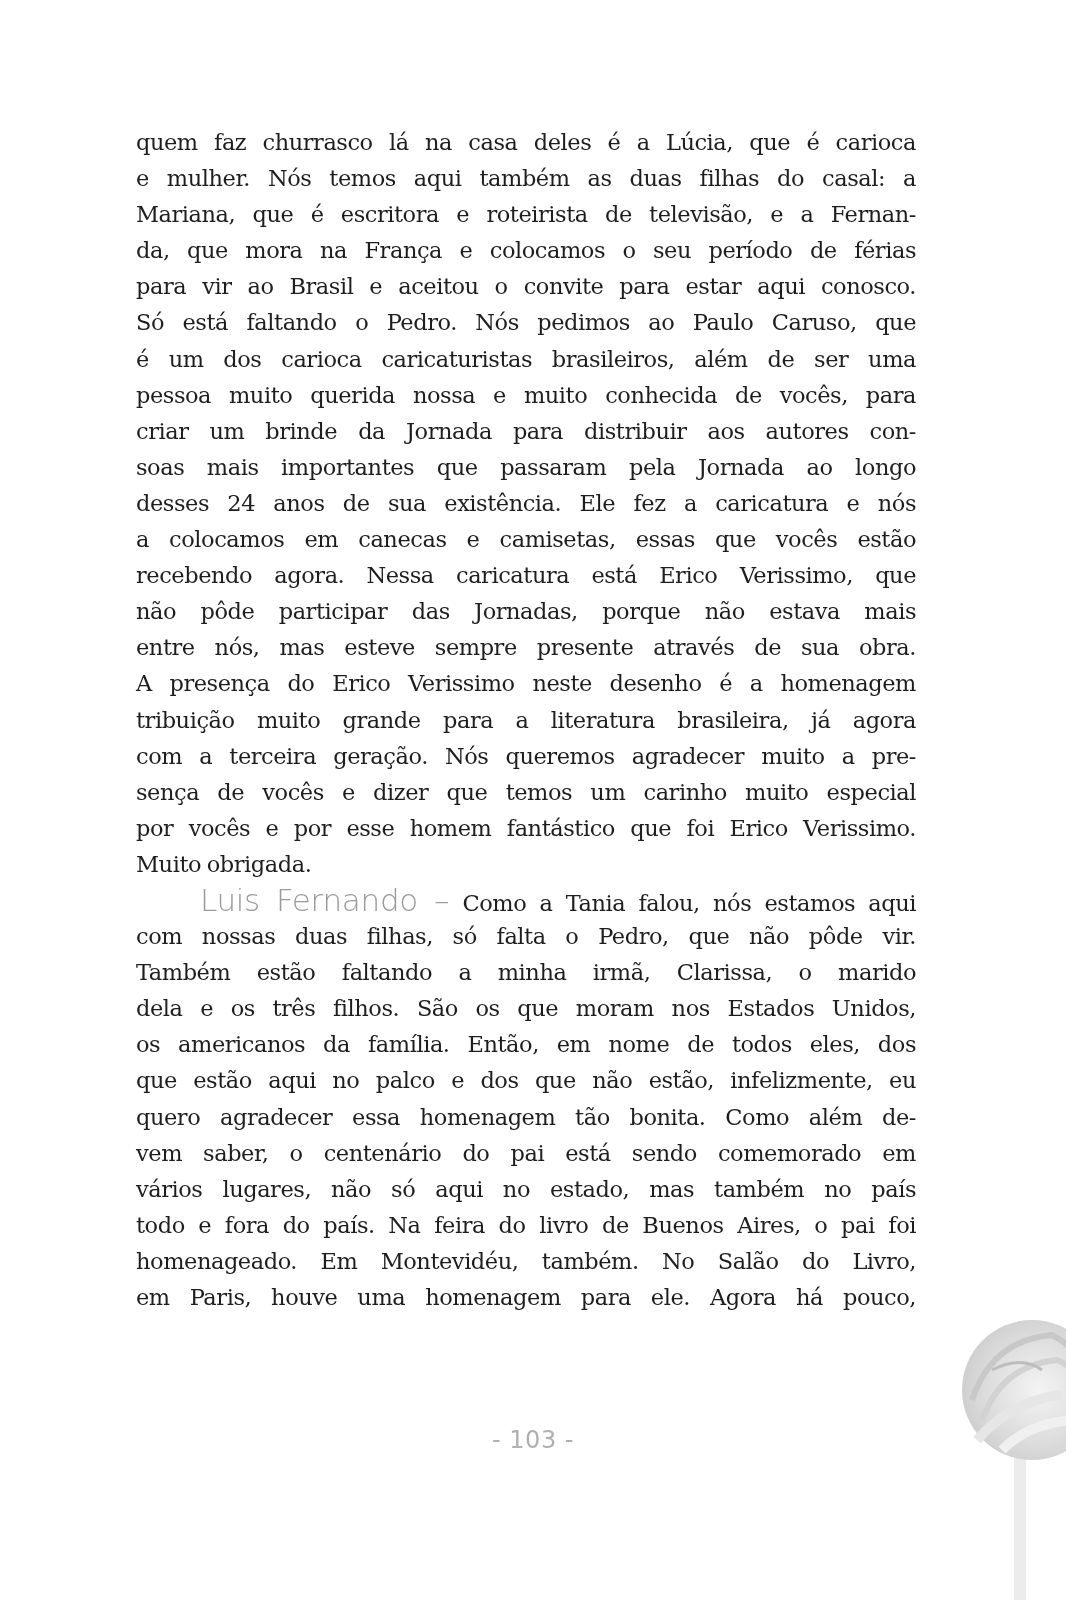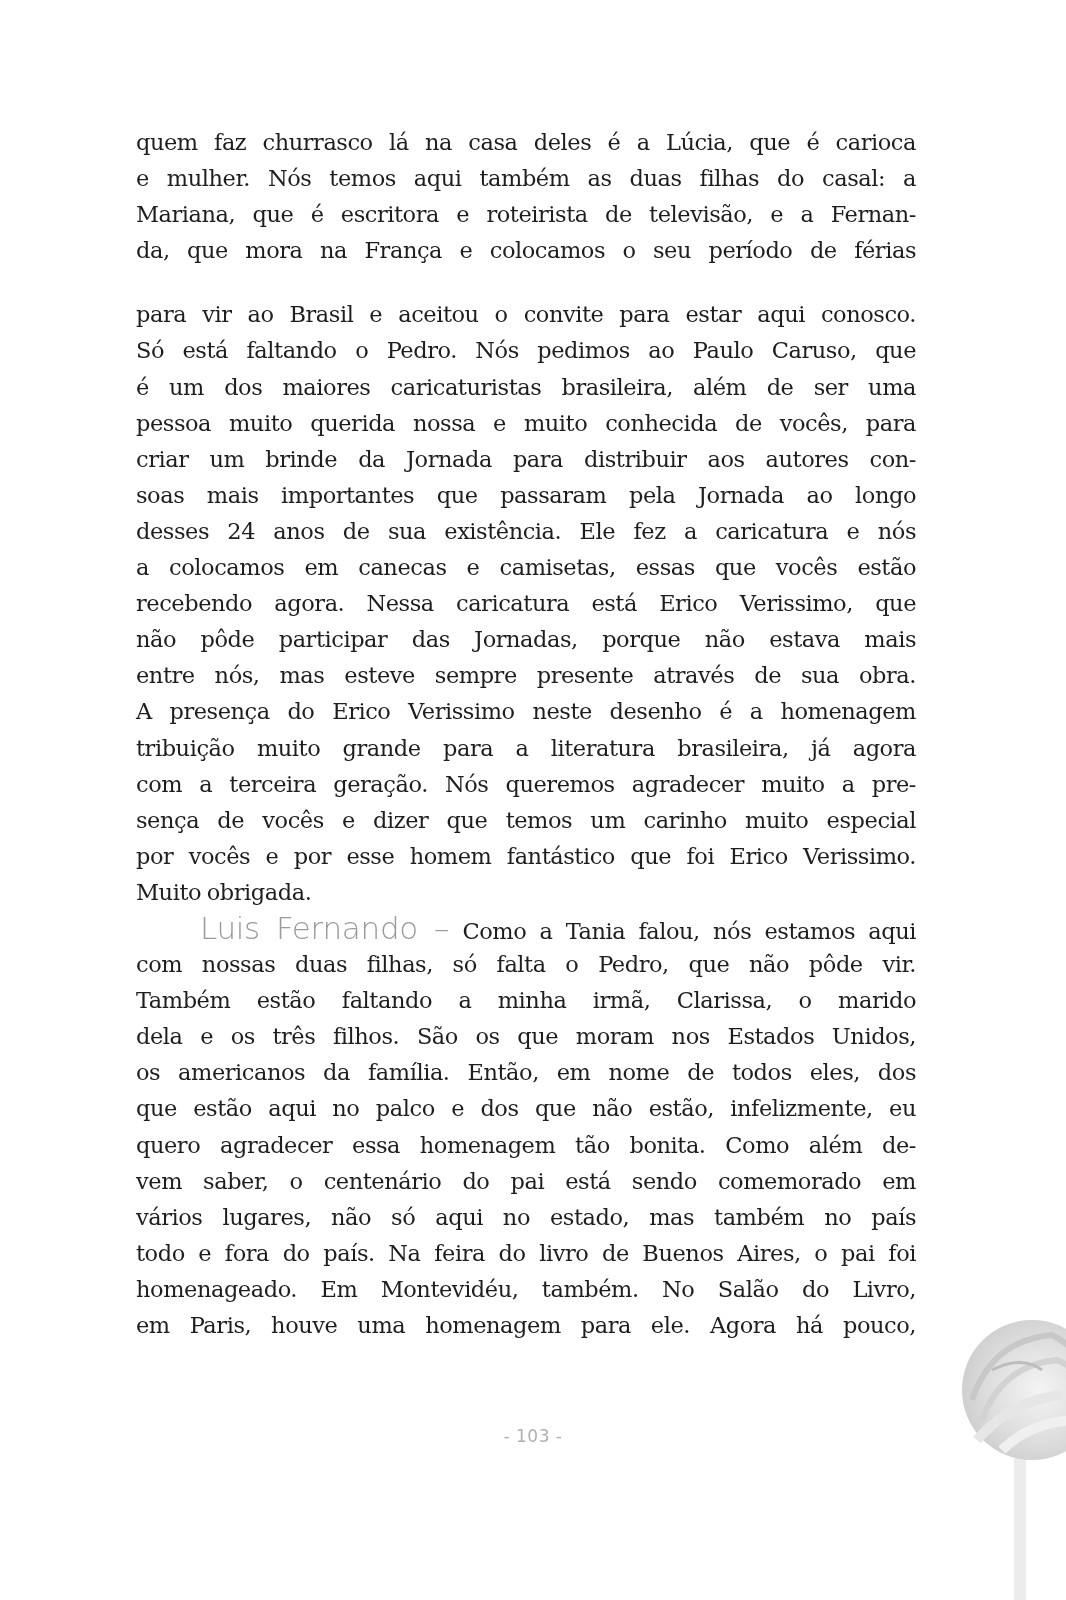--- a/index.html
+++ b/index.html
@@ -39,43 +39,43 @@
     font-size: 31px;
     letter-spacing: -0.3px;
     font-weight: 300;
   }
   .page-number {
     position: absolute;
     left: 0; width: 1066px;
     top: 1426px;
     text-align: center;
     font-family: "DejaVu Sans", "Liberation Sans", sans-serif;
-    font-size: 17px;
+    font-size: 24px;
     color: #b0b0b0;
     letter-spacing: 0.5px;
   }
   .lollipop {
     position: absolute;
     left: 932px; top: 1310px;
     width: 160px; height: 290px;
   }
 </style>
 </head>
 <body>
 
 <div class="page">
   <div class="text-block">
 
     <div class="line" style="display: block; width: auto;">quem faz churrasco lá na casa deles é a Lúcia, que é carioca</div>
     <div class="line" style="display: block; width: auto;">e mulher. Nós temos aqui também as duas filhas do casal: a</div>
     <div class="line" style="display: block; width: auto;">Mariana, que é escritora e roteirista de televisão, e a Fernan-</div>
     <div class="line" style="display: block; width: auto;">da, que mora na França e colocamos o seu período de férias</div>
-    <div class="line" style="display: block; width: auto; margin-top: 28px;">para vir ao Brasil e aceitou o convite para estar aqui conosco.</div>
+    <div class="line" style="display: block; width: auto;">para vir ao Brasil e aceitou o convite para estar aqui conosco.</div>
     <div class="line" style="display: block; width: auto;">Só está faltando o Pedro. Nós pedimos ao Paulo Caruso, que</div>
-    <div class="line" style="display: block; width: auto;">é um dos maiores caricaturistas brasileira, além de ser uma</div>
+    <div class="line" style="display: block; width: auto;">é um dos carioca caricaturistas brasileiros, além de ser uma</div>
     <div class="line" style="display: block; width: auto;">pessoa muito querida nossa e muito conhecida de vocês, para</div>
     <div class="line" style="display: block; width: auto;">criar um brinde da Jornada para distribuir aos autores con-</div>
     <div class="line" style="display: block; width: auto;">soas mais importantes que passaram pela Jornada ao longo</div>
     <div class="line" style="display: block; width: auto;">desses 24 anos de sua existência. Ele fez a caricatura e nós</div>
     <div class="line" style="display: block; width: auto;">a colocamos em canecas e camisetas, essas que vocês estão</div>
     <div class="line" style="display: block; width: auto;">recebendo agora. Nessa caricatura está Erico Verissimo, que</div>
     <div class="line" style="display: block; width: auto;">não pôde participar das Jornadas, porque não estava mais</div>
     <div class="line" style="display: block; width: auto;">entre nós, mas esteve sempre presente através de sua obra.</div>
     <div class="line" style="display: block; width: auto;">A presença do Erico Verissimo neste desenho é a homenagem</div>
     <div class="line" style="display: block; width: auto;">tribuição muito grande para a literatura brasileira, já agora</div>

